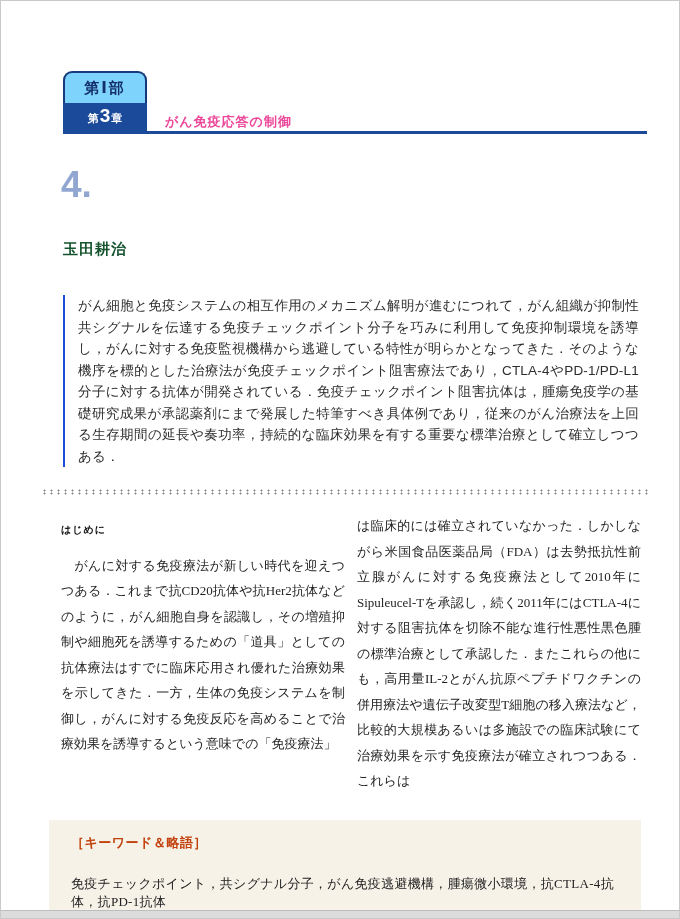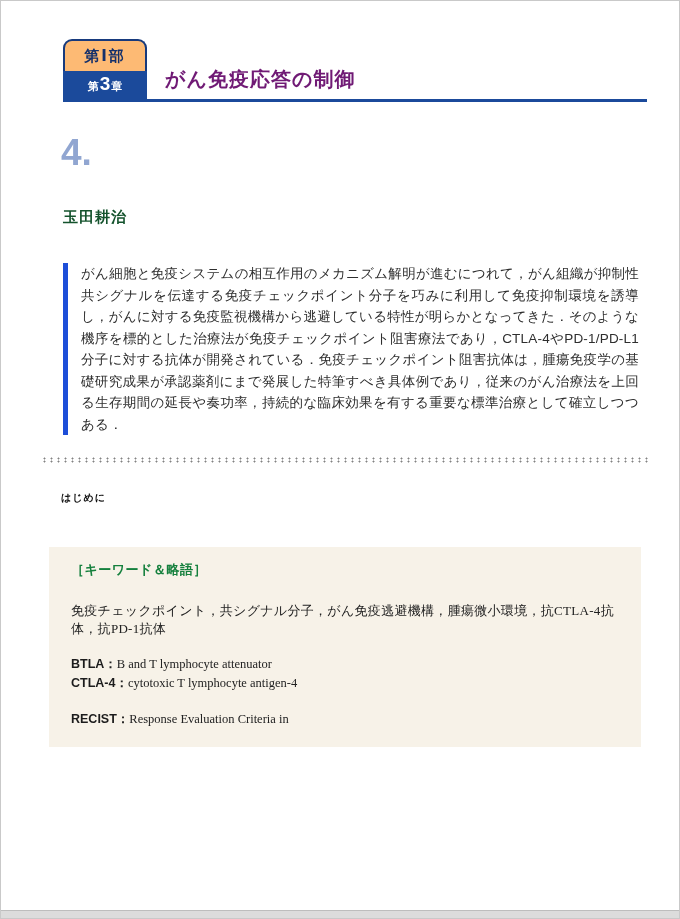--- a/index.html
+++ b/index.html
@@ -19,55 +19,56 @@
 
   
   .chapter-header {
     margin: 38px 32px 0 62px;
     border-bottom: 3px solid #1b4a9b;
     display: flex; align-items: flex-end;
   }
   .part-chapter { display: flex; flex-direction: column; }
   .part-tab {
     width: 84px; height: 32px;
-    background: #fdba74;
+    background: #7dd3fc;
     border: 2px solid #173a7d; border-bottom: none;
     border-radius: 9px 9px 0 0;
     display: flex; align-items: center; justify-content: center;
     font-weight: bold; font-size: 15px; letter-spacing: 2px;
     color: #14306b;
+    margin-top: 32px;
   }
   .chapter-box {
     width: 84px; height: 28px;
     background: #1b4a9b; color: #fff;
     display: flex; align-items: baseline; justify-content: center;
     padding-top: 3px;
   }
   .chapter-box .small { font-size: 11px; font-weight: bold; }
   .chapter-box .big { font-size: 19px; font-weight: bold; margin: 0 1px; line-height: 1; }
   .chapter-title {
-    margin-left: 18px; padding-bottom: 6px;
-    font-size: 20px; font-weight: bold; letter-spacing: 1px;
-    color: #701a75;
+    margin-left: 18px; padding-bottom: 0;
+    font-size: 13px; font-weight: bold; letter-spacing: 1px;
+    color: #ec4899;
   }
 
   
   .article-title { margin: 32px 32px 0 60px; display: flex; align-items: baseline; }
   .title-number {
     color: #91a6d1; font-size: 37px; font-weight: bold; margin-right: 11px; line-height: 1;
   }
   .title-text {
     font-size: 27px; font-weight: bold; color: #1e1e1e; letter-spacing: 2px; line-height: 1.2;
   }
   .author { margin: 37px 40px 0 62px; font-size: 15px; font-weight: bold; color: #14532d; letter-spacing: 1px; }
 
   
   .abstract {
     margin: 36px 40px 0 62px;
-    border-left: 5px solid #1d4ed8;
+    border-left: 2px solid #1d4ed8;
     padding-left: 13px;
     font-size: 13.5px; line-height: 21.5px;
     color: #2e2e2e; text-align: justify;
     letter-spacing: 0.2px;
   }
 
   
   .dotted-divider {
     margin: 22px 30px 0 40px; height: 6px;
     background-image: radial-gradient(circle, #828282 0.9px, rgba(0,0,0,0) 1.1px);
@@ -88,21 +89,21 @@
     font-size: 10px; font-weight: bold; color: #111;
     margin: 4px 0 10px 0; letter-spacing: 1px;
   }
 
   
   .keyword-box {
     margin: 26px 38px 0 48px;
     background: #f7f2e8;
     padding: 14px 18px 18px 22px;
   }
-  .kw-label { font-size: 13px; font-weight: bold; color: #15803d; letter-spacing: 0.5px; }
+  .kw-label { font-size: 13px; font-weight: bold; color: #c2410c; letter-spacing: 0.5px; }
   .kw-line {
     font-family: "Liberation Serif", "DejaVu Serif", serif;
     font-size: 13px; color: #222; margin-top: 23px; letter-spacing: 0.3px;
   }
   .abbr-grid { display: flex; gap: 16px; margin-top: 17px; flex-direction: column; }
   .abbr-col { width: 50%; font-size: 12.5px; line-height: 19.5px; color: #222; }
   .abbr-term { font-family: "Liberation Sans", "DejaVu Sans", sans-serif; font-weight: bold; color: #1c1c1c; }
   .abbr-colon { font-weight: bold; }
   .abbr-def, .abbr-cont { font-family: "Liberation Serif", "DejaVu Serif", serif; }
 </style>
@@ -129,20 +130,24 @@
 
 <div class="author">玉田耕治</div>
 
 <div class="abstract">がん細胞と免疫システムの相互作用のメカニズム解明が進むにつれて，がん組織が抑制性共シグナルを伝達する免疫チェックポイント分子を巧みに利用して免疫抑制環境を誘導し，がんに対する免疫監視機構から逃避している特性が明らかとなってきた．そのような機序を標的とした治療法が免疫チェックポイント阻害療法であり，CTLA-4やPD-1/PD-L1分子に対する抗体が開発されている．免疫チェックポイント阻害抗体は，腫瘍免疫学の基礎研究成果が承認薬剤にまで発展した特筆すべき具体例であり，従来のがん治療法を上回る生存期間の延長や奏功率，持続的な臨床効果を有する重要な標準治療として確立しつつある．</div>
 
 <div class="dotted-divider"></div>
 
 <div class="intro">
   <div class="col">
     <div class="intro-heading">はじめに</div>
+    <div>　がんに対する免疫療法が新しい時代を迎えつつある．これまで抗CD20抗体や抗Her2抗体などのように，がん細胞自身を認識し，その増殖抑制や細胞死を誘導するための「道具」としての抗体療法はすでに臨床応用され優れた治療効果を示してきた．一方，生体の免疫システムを制御し，がんに対する免疫反応を高めることで治療効果を誘導するという意味での「免疫療法」</div>
+  </div>
+  <div class="col">
+    <div>は臨床的には確立されていなかった．しかしながら米国食品医薬品局（FDA）は去勢抵抗性前立腺がんに対する免疫療法として2010年にSipuleucel-Tを承認し，続く2011年にはCTLA-4に対する阻害抗体を切除不能な進行性悪性黒色腫の標準治療として承認した．またこれらの他にも，高用量IL-2とがん抗原ペプチドワクチンの併用療法や遺伝子改変型T細胞の移入療法など，比較的大規模あるいは多施設での臨床試験にて治療効果を示す免疫療法が確立されつつある．これらは</div>
   </div>
 </div>
 
 <div class="keyword-box">
   <div class="kw-label">［キーワード＆略語］</div>
   <div class="kw-line">免疫チェックポイント，共シグナル分子，がん免疫逃避機構，腫瘍微小環境，抗CTLA-4抗体，抗PD-1抗体</div>
   <div class="abbr-grid">
     <div class="abbr-col">
       <div class="abbr-item"><span class="abbr-term">BTLA</span><span class="abbr-colon">：</span><span class="abbr-def">B and T lymphocyte attenuator</span></div>
       <div class="abbr-item"><span class="abbr-term">CTLA-4</span><span class="abbr-colon">：</span><span class="abbr-def">cytotoxic T lymphocyte antigen-4</span></div>

